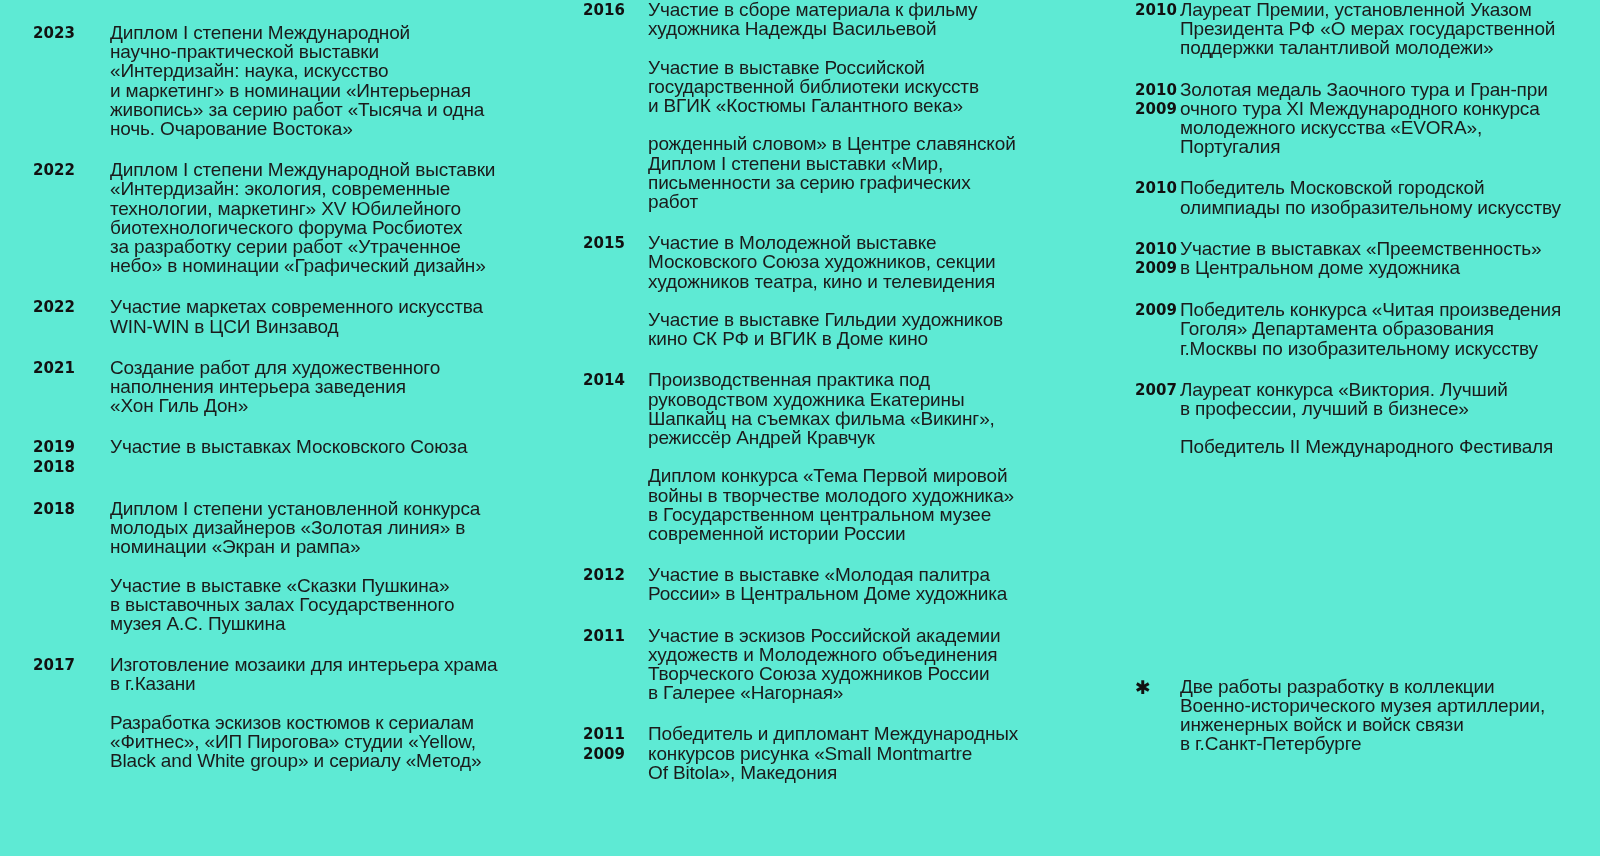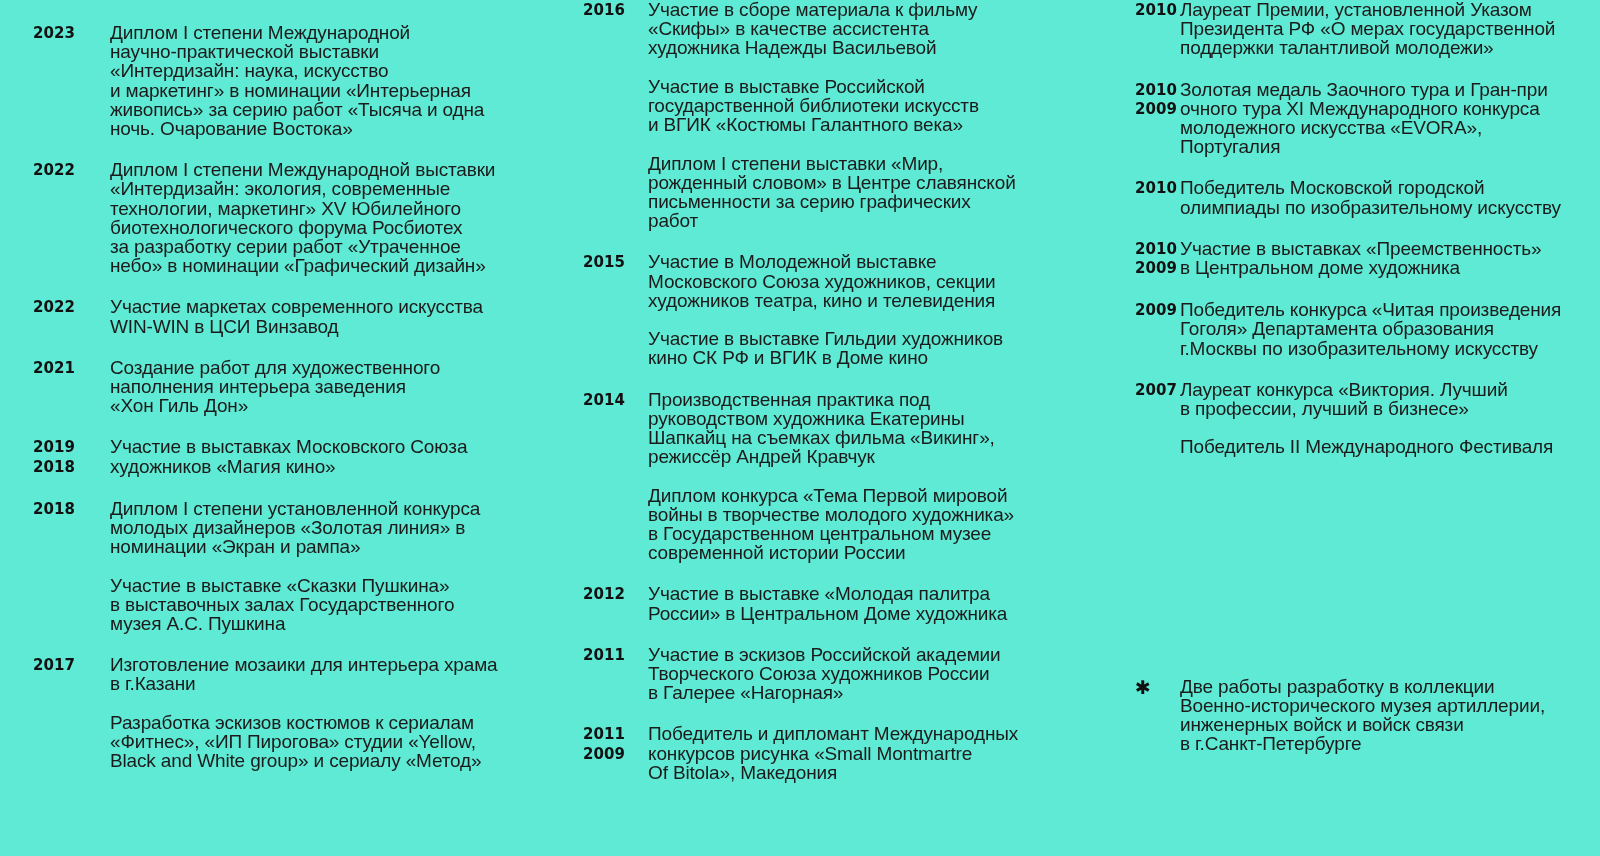--- a/index.html
+++ b/index.html
@@ -138,21 +138,20 @@
         </div>
       </div>
       <div class="entry">
         <div class="years">
           <span class="year-line">2019</span>
           <span class="year-line">2018</span>
         </div>
         <div class="body-block">
           <div class="para">
             <span class="ln">Участие в выставках Московского Союза</span>
-            <span class="ln">художников «Магия кино»</span>
           </div>
         </div>
       </div>
       <div class="entry">
         <div class="years">
           <span class="year-line">2018</span>
         </div>
         <div class="body-block">
           <div class="para">
             <span class="ln">Диплом I степени установленной конкурса</span>
@@ -185,31 +184,30 @@
     </div>
 
   <div class="column col-2" style="">
       <div class="entry">
         <div class="years">
           <span class="year-line">2016</span>
         </div>
         <div class="body-block">
           <div class="para">
             <span class="ln">Участие в сборе материала к фильму</span>
-            <span class="ln">«Скифы» в качестве ассистента</span>
             <span class="ln">художника Надежды Васильевой</span>
           </div>
           <div class="para">
             <span class="ln">Участие в выставке Российской</span>
             <span class="ln">государственной библиотеки искусств</span>
             <span class="ln">и ВГИК «Костюмы Галантного века»</span>
           </div>
           <div class="para">
+            <span class="ln">рожденный словом» в Центре славянской</span>
             <span class="ln">Диплом I степени выставки «Мир,</span>
-            <span class="ln">рожденный словом» в Центре славянской</span>
             <span class="ln">письменности за серию графических</span>
             <span class="ln">работ</span>
           </div>
         </div>
       </div>
       <div class="entry">
         <div class="years">
           <span class="year-line">2015</span>
         </div>
         <div class="body-block">
@@ -254,20 +252,21 @@
           </div>
         </div>
       </div>
       <div class="entry">
         <div class="years">
           <span class="year-line">2011</span>
         </div>
         <div class="body-block">
           <div class="para">
             <span class="ln">Участие в эскизов Российской академии</span>
+            <span class="ln">художеств и Молодежного объединения</span>
             <span class="ln">Творческого Союза художников России</span>
             <span class="ln">в Галерее «Нагорная»</span>
           </div>
         </div>
       </div>
       <div class="entry">
         <div class="years">
           <span class="year-line">2011</span>
           <span class="year-line">2009</span>
         </div>

